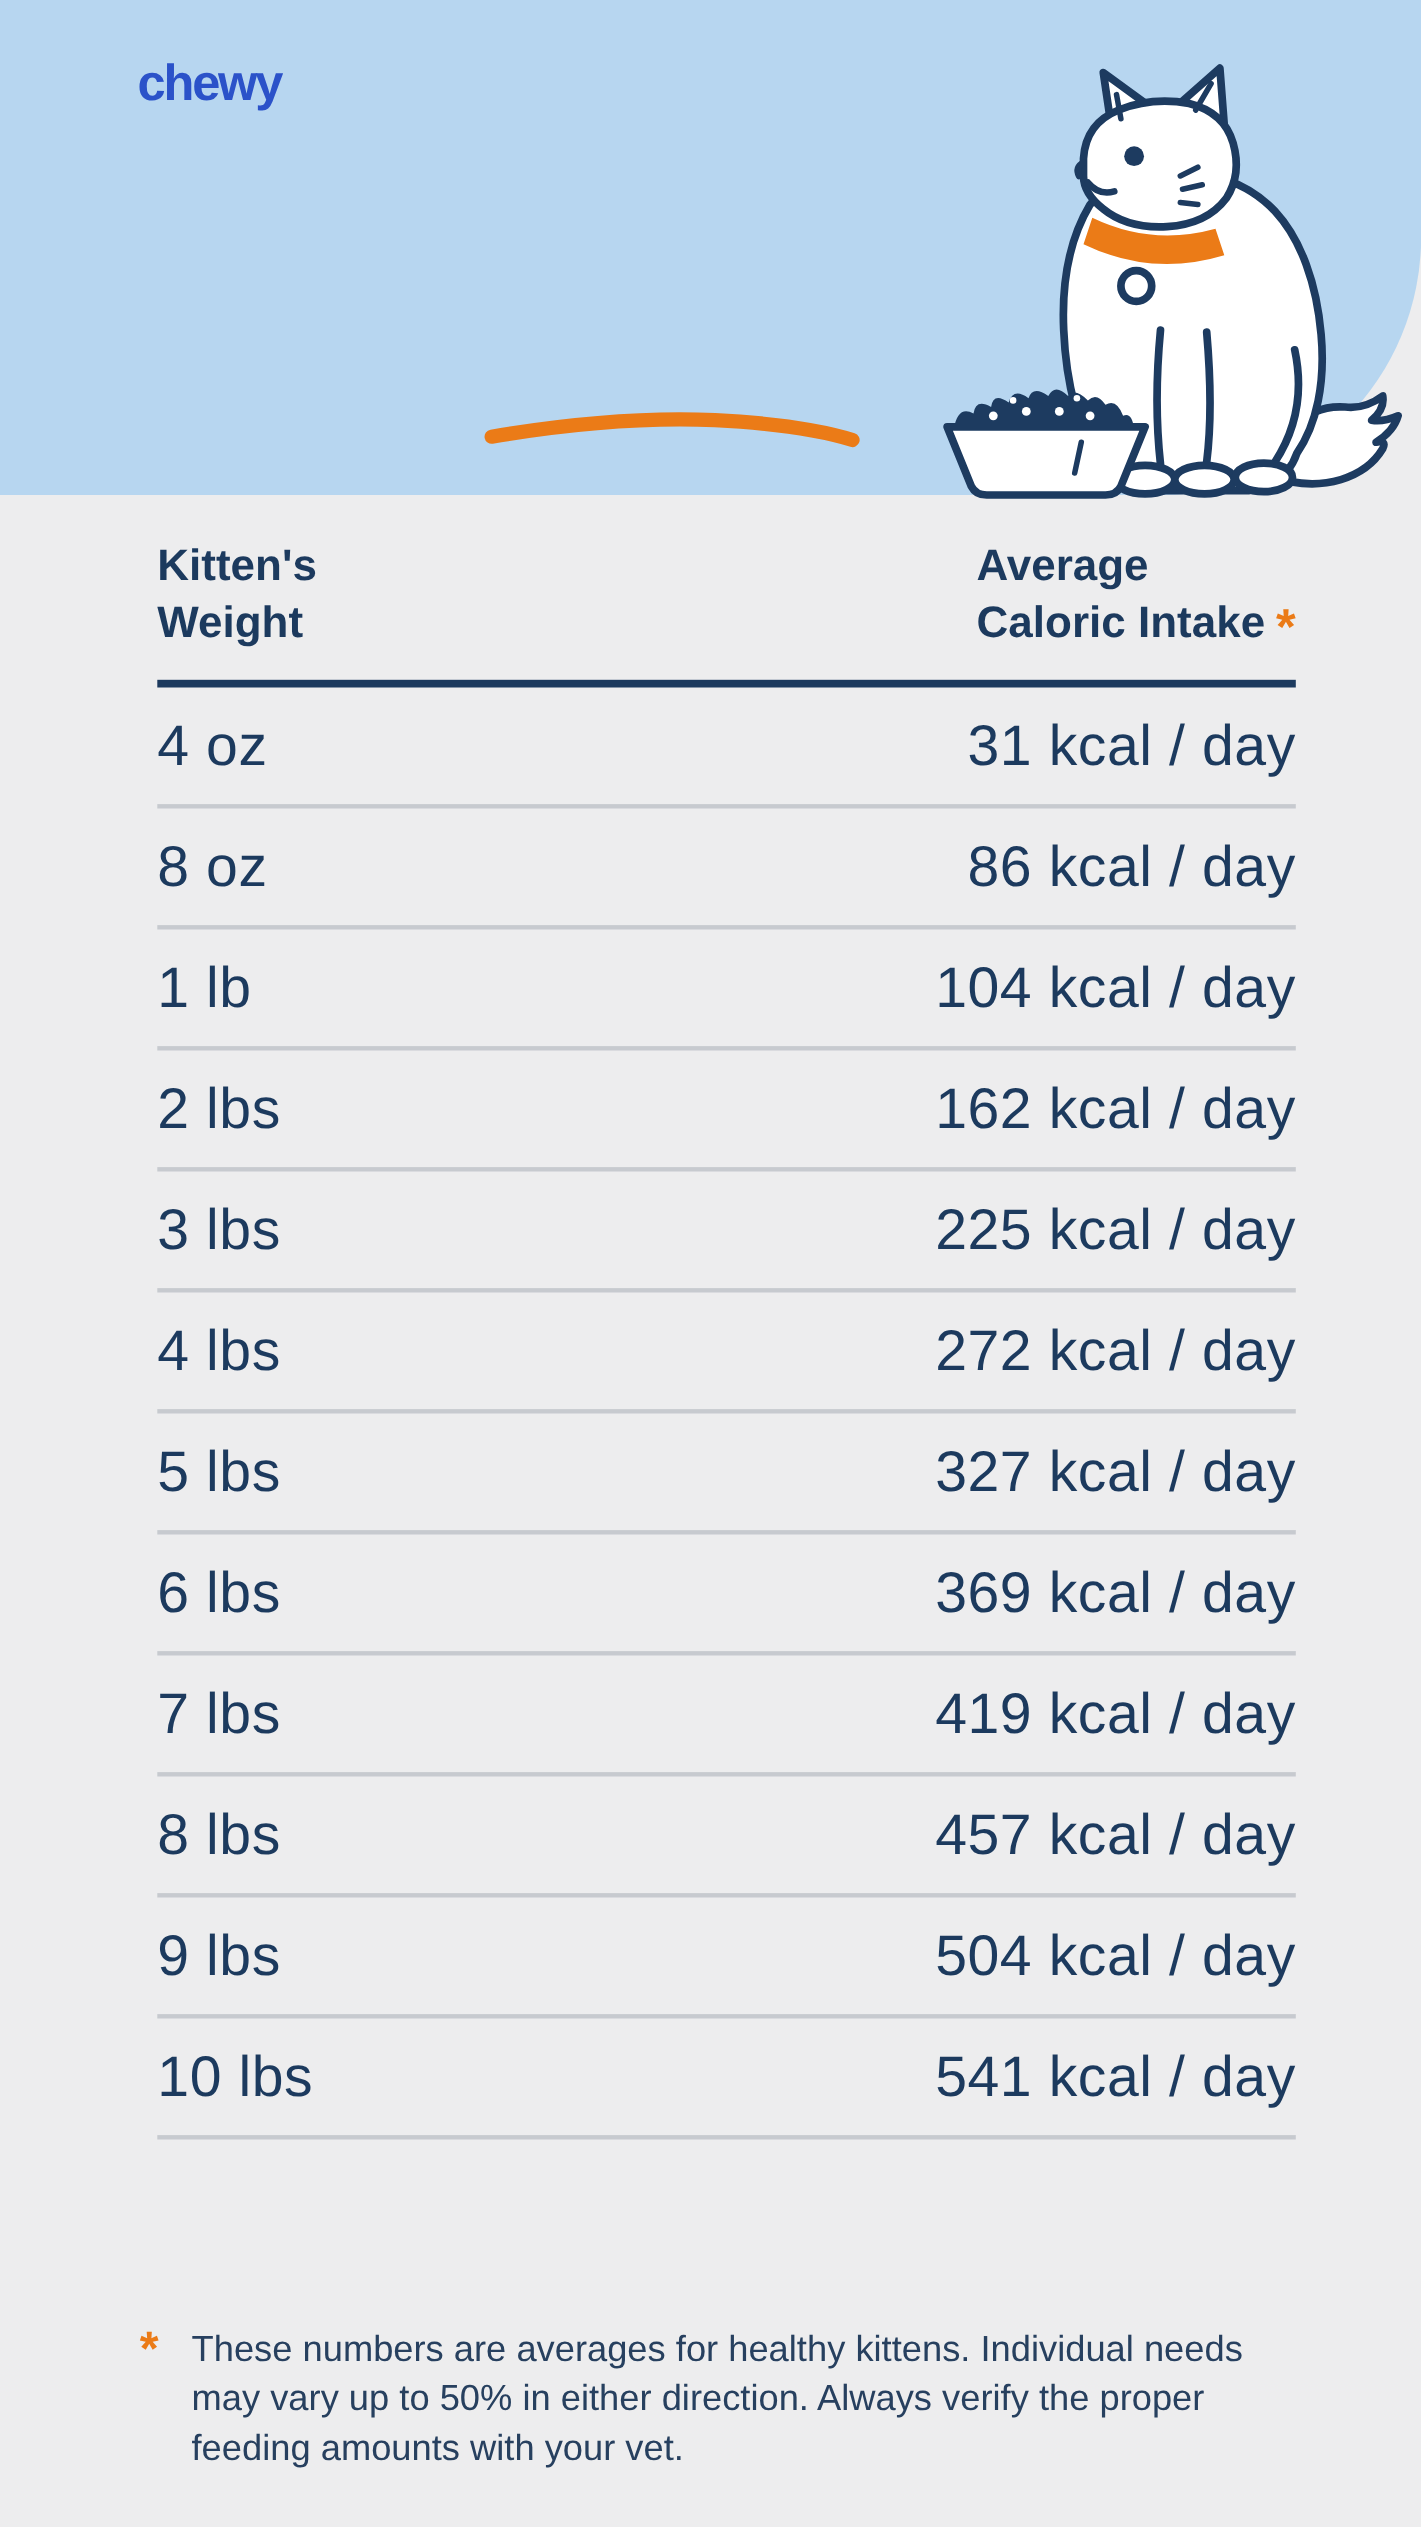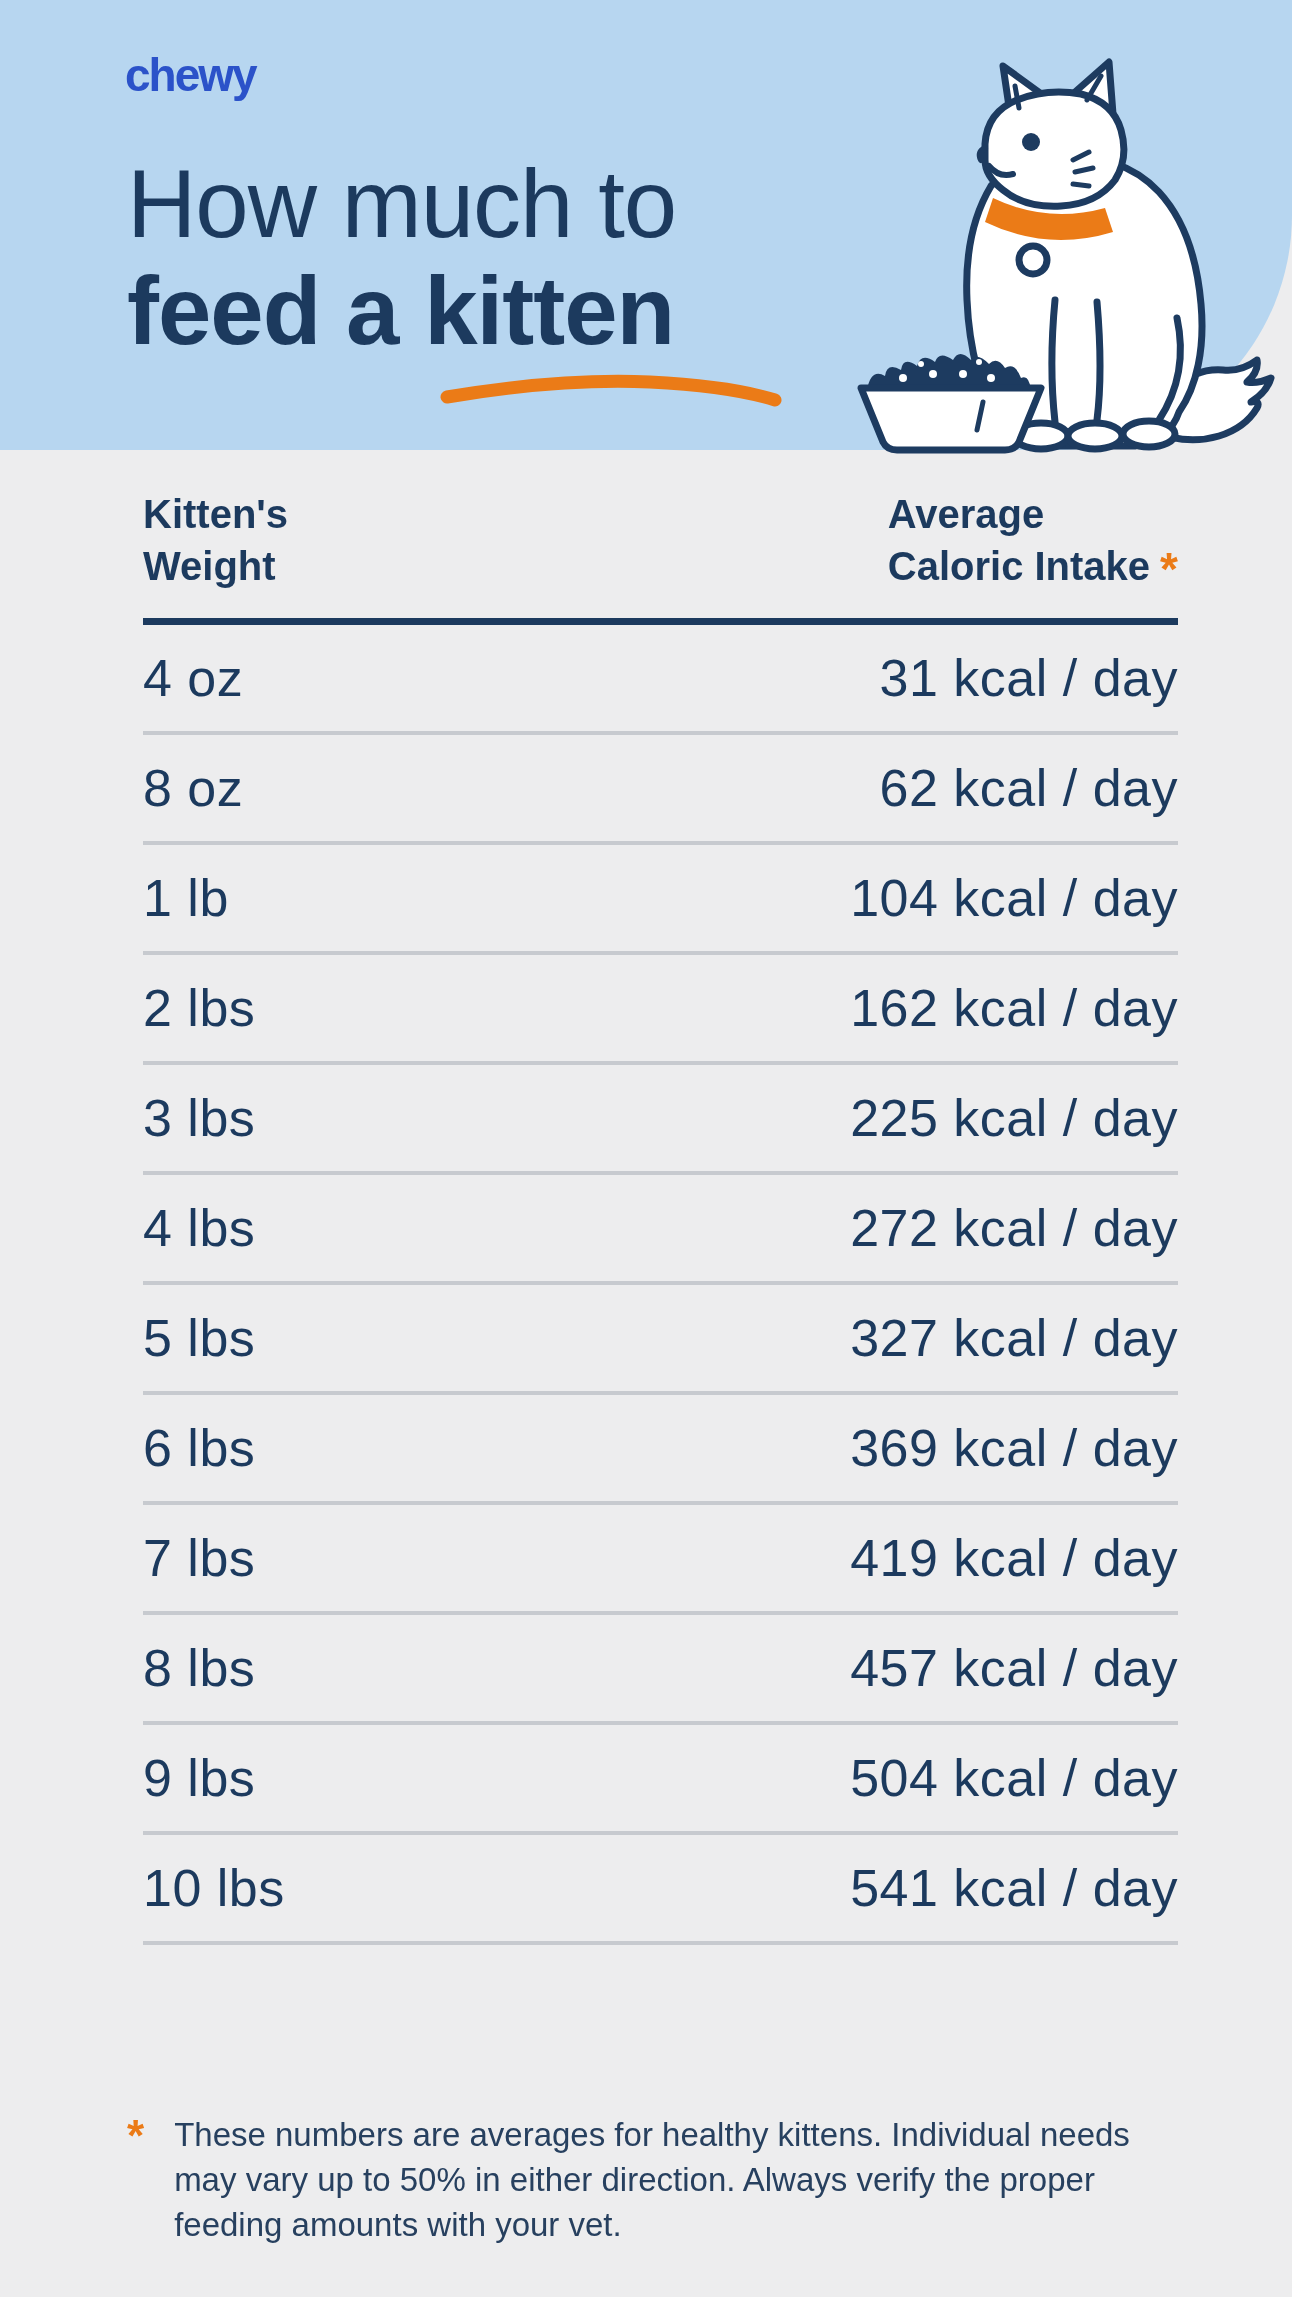--- a/index.html
+++ b/index.html
@@ -71,24 +71,20 @@
     margin-left:30px;font-size:33px;line-height:45px;max-width:1000px;
   }
 </style>
 </head>
 <body>
 
 <div class="page">
 
   <div class="hero">
     <div class="logo">chewy</div>
-    <div class="title">
-      <span class="l1">How much to</span>
-      <span class="l2">feed a kitten</span>
-    </div>
     <svg class="swoosh" viewBox="0 0 345 36">
       <path d="M7 25 Q120 6 210 10 Q290 14 335 28" fill="none" stroke="#EB7B17" stroke-width="13" stroke-linecap="round"></path>
     </svg>
 
     <svg class="cat" viewBox="0 0 462 404">
       <g fill="#fff" stroke="#1D3B60" stroke-width="7" stroke-linecap="round" stroke-linejoin="round">
         <g>
           <path d="M318 374 Q352 390 386 380 Q412 372 424 352 Q428 344 418 346 Q434 336 438 322 Q424 328 414 326 Q426 316 424 304 Q408 316 390 314 Q362 312 344 332 Q326 350 318 374 Z"></path>
         </g>
         <g>
@@ -140,21 +136,21 @@
     </div>
     <div class="rule"></div>
     <div class="rows" id="rows">
     <div class="trow">
       <span class="w">4 oz</span>
       <span class="v">31 kcal / day</span>
     </div>
 
     <div class="trow">
       <span class="w">8 oz</span>
-      <span class="v">62 kcal / day</span>
+      <span class="v">86 kcal / day</span>
     </div>
 
 
     <div class="trow">
       <span class="w">1 lb</span>
       <span class="v">104 kcal / day</span>
     </div>
 
     <div class="trow">
       <span class="w">2 lbs</span>

